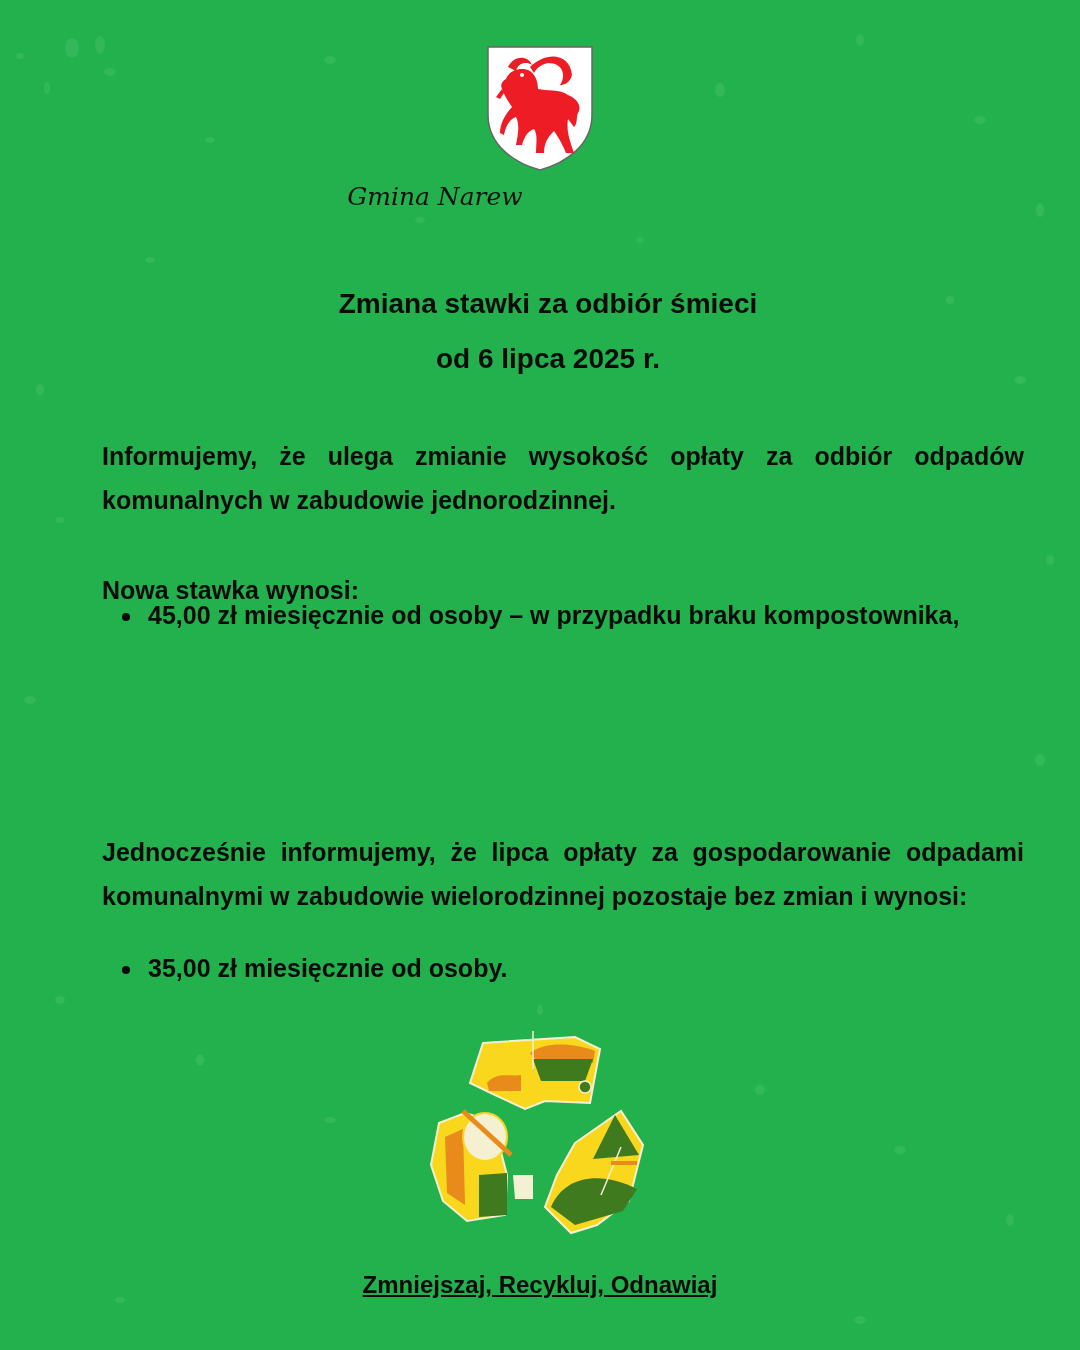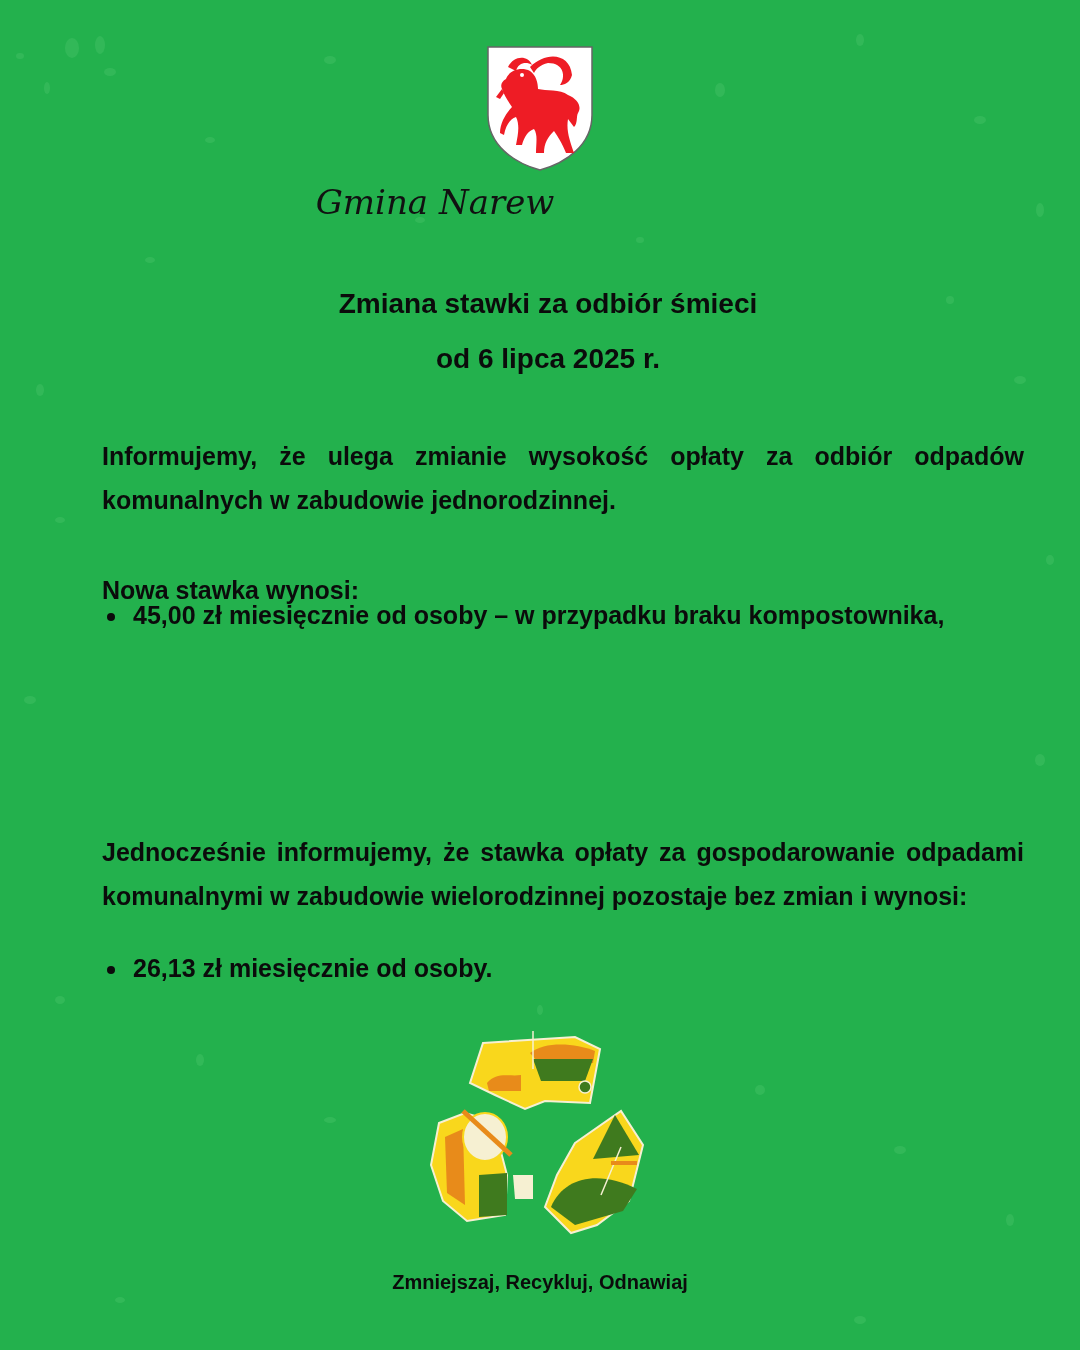--- a/index.html
+++ b/index.html
@@ -9,53 +9,53 @@
       position: relative; overflow: hidden;
       font-family: "Liberation Sans", "DejaVu Sans", sans-serif;
       color: #0b0b0b;
     }
     .texture { position: absolute; inset: 0; pointer-events: none; }
     .crest { position: absolute; left: 486px; top: 45px; width: 108px; height: 127px; }
     .municipality {
       position: absolute; left: 0; width: 870px; top: 182px;
       text-align: center;
       font-family: "DejaVu Serif", "Liberation Serif", serif;
-      font-style: italic; font-size: 34px; color: #111;
+      font-style: italic; font-size: 25px; color: #111;
     }
     .title {
       position: absolute; left: 0; width: 1080px; top: 268px;
       text-align: center; font-weight: bold; font-size: 28px; line-height: 55px;
       margin: 8px;
     }
     .title span { display: block; }
     .body-text {
       position: absolute; left: 86px; width: 922px;
       font-size: 25px; line-height: 44px; font-weight: bold;
       text-align: justify; margin: 16px;
     }
     .intro { top: 418px; }
     .rates-label { top: 552px; }
     .rates-list { top: 593px; }
     .multi { top: 814px; }
     .multi-list { top: 946px; }
     ul.bullets {
-      position: absolute; left: 79px; width: 922px; margin: 0; padding: 0;
+      position: absolute; left: 94px; width: 922px; margin: 0; padding: 0;
       list-style: none; font-size: 25px; line-height: 44px; font-weight: bold;
     }
     ul.bullets li {
       position: relative; padding-left: 54px; text-align: justify;
     }
     ul.bullets li::before {
       content: ""; position: absolute; left: 28px; top: 20px;
       width: 8px; height: 8px; border-radius: 50%; background: #0b0b0b;
     }
     .recycle { position: absolute; left: 425px; top: 1025px; width: 230px; height: 220px; }
     .slogan {
       position: absolute; left: 0; width: 1080px; top: 1271px;
-      text-align: center; font-size: 20px; font-weight: bold;
+      text-align: center; font-size: 24px; font-weight: bold; text-decoration: underline;
     }
   </style>
 </head>
 <body>
 
 <svg class="texture" viewBox="0 0 1080 1350" preserveAspectRatio="none">
   <g fill="#3fbf62" opacity="0.55">
     <ellipse cx="72" cy="48" rx="7" ry="10"></ellipse>
       <ellipse cx="100" cy="45" rx="5" ry="9"></ellipse>
     <ellipse cx="20" cy="56" rx="4" ry="3"></ellipse>
@@ -108,24 +108,24 @@
 </h1>
 
 <p class="body-text intro">Informujemy, że ulega zmianie wysokość opłaty za odbiór odpadów komunalnych w zabudowie jednorodzinnej.</p>
 
 <p class="body-text rates-label">Nowa stawka wynosi:</p>
 
 <ul class="bullets rates-list">
   <li>45,00 zł miesięcznie od osoby – w przypadku braku kompostownika,</li>
 </ul>
 
-<p class="body-text multi">Jednocześnie informujemy, że stawka opłaty za gospodarowanie odpadami komunalnymi w zabudowie wielorodzinnej pozostaje bez zmian i wynosi:</p>
+<p class="body-text multi">Jednocześnie informujemy, że lipca opłaty za gospodarowanie odpadami komunalnymi w zabudowie wielorodzinnej pozostaje bez zmian i wynosi:</p>
 
 <ul class="bullets multi-list">
-  <li>26,13 zł miesięcznie od osoby.</li>
+  <li>35,00 zł miesięcznie od osoby.</li>
 </ul>
 
 <svg class="recycle" viewBox="0 0 230 220">
 
   <g>
     <polygon points="58,18 150,12 175,24 165,78 120,76 100,84 70,70 45,58" fill="#f9d71c" stroke="#f6f0d2" stroke-width="2"></polygon>
     <path d="M105 28 C120 16 150 18 170 26 L168 38 L112 36 Z" fill="#e88b1a"></path>
     <polygon points="108,34 168,34 160,56 116,56" fill="#3f7a1e"></polygon>
     <circle cx="160" cy="62" r="6" fill="#3f7a1e" stroke="#f6f0d2" stroke-width="1.5"></circle>
     <path d="M62 58 C72 46 84 52 96 50 L96 66 L64 66 Z" fill="#e88b1a"></path>

